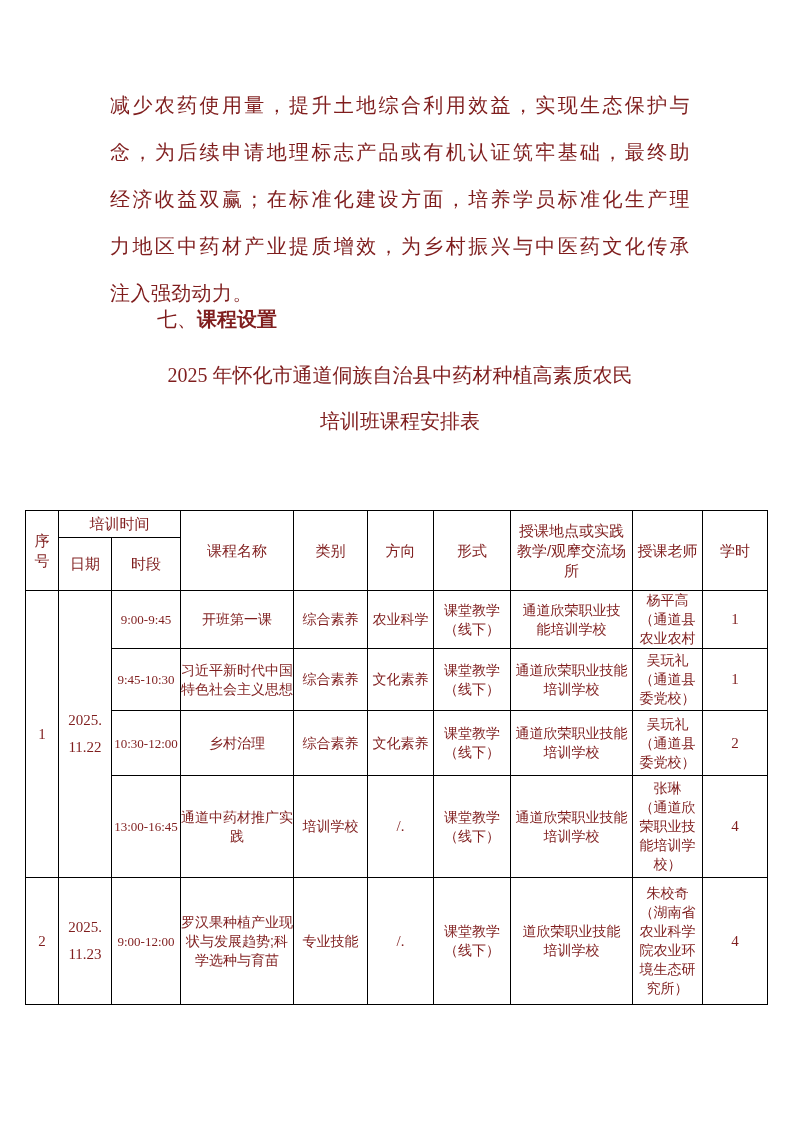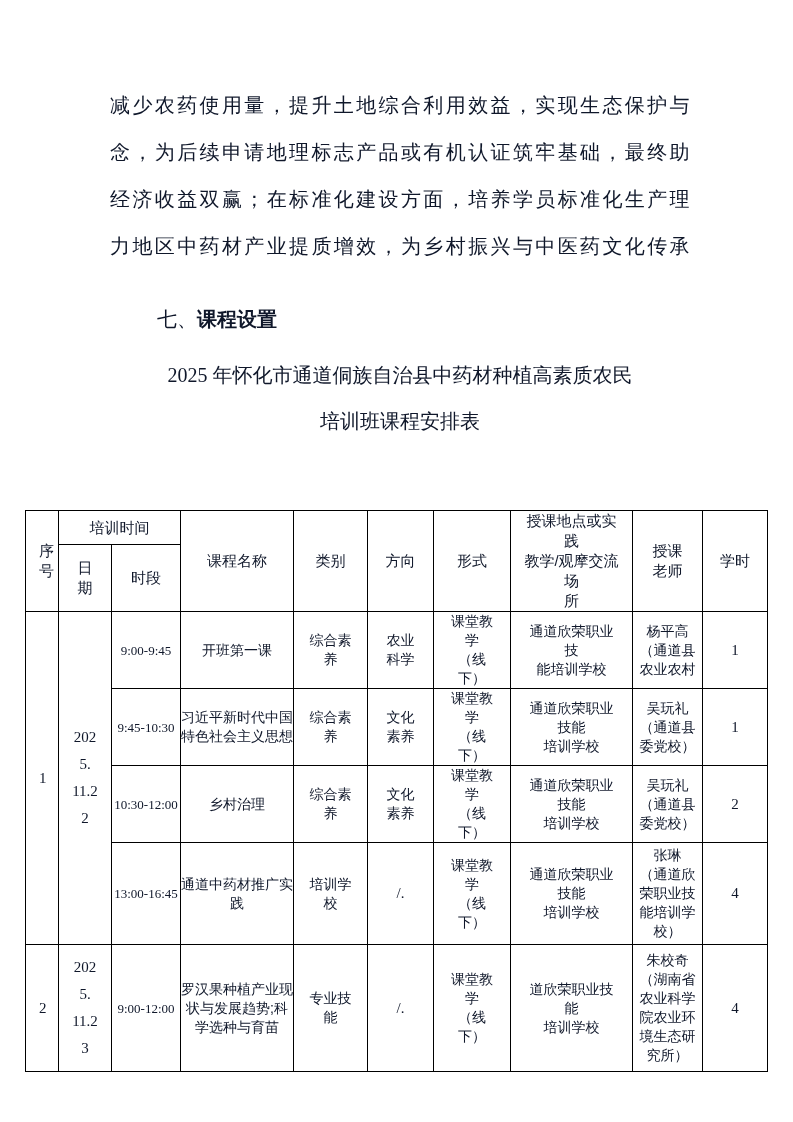--- a/index.html
+++ b/index.html
@@ -1,18 +1,18 @@
 <!DOCTYPE html>
 <html><head>
 <meta charset="utf-8">
 <style>
   html,body { margin:0; padding:0; background:#888; }
   .page {
     position:relative; width:793px; height:1122px; margin:0 auto;
-    background:#ffffff; color:#0f172a;
+    background:#ffffff; color:#7f1d1d;
     font-family:"Liberation Serif", serif;
     overflow:hidden;
   }
   
   .para {
     position:absolute; left:110px; top:82px; width:580px;
     font-size:20px; line-height:47px; letter-spacing:0.4px;
   }
   .para .jline { text-align:justify; text-align-last:justify; }
   .para .lastline { text-align:left; }
@@ -30,21 +30,21 @@
   
   table.sched {
     position:absolute; left:25px; top:510px;
     width:742px; table-layout:fixed; border-collapse:collapse;
   }
   table.sched td {
     border:1px solid #000;
     text-align:center; vertical-align:middle;
     font-family:"Liberation Sans", sans-serif;
     font-size:14px; line-height:19px;
-    padding:0 13px; white-space:pre-line; overflow:hidden;
+    padding:0 2px; white-space:pre-line; overflow:hidden;
     word-break:break-all;
   }
   table.sched td.hdr { font-size:15px; line-height:20px; }
   table.sched td.num {
     font-family:"Liberation Serif", serif; font-size:15px;
   }
   table.sched td.date {
     font-family:Liberation Serif, serif; font-size:15px; line-height:27px;
   }
   table.sched td.time {
@@ -56,20 +56,21 @@
 </head>
 <body>
 
 <div class="page">
 
   <div class="para">
     <div class="jline">减少农药使用量，提升土地综合利用效益，实现生态保护与</div>
     <div class="jline">念，为后续申请地理标志产品或有机认证筑牢基础，最终助</div>
     <div class="jline">经济收益双赢；在标准化建设方面，培养学员标准化生产理</div>
     <div class="jline">力地区中药材产业提质增效，为乡村振兴与中医药文化传承</div>
+    <div class="lastline">注入强劲动力。</div>
   </div>
 
   <div class="heading">
     <span>七、</span><span class="bold">课程设置</span>
   </div>
 
   <div class="tabletitle">
     <div>2025 年怀化市通道侗族自治县中药材种植高素质农民</div>
     <div>培训班课程安排表</div>
   </div>

